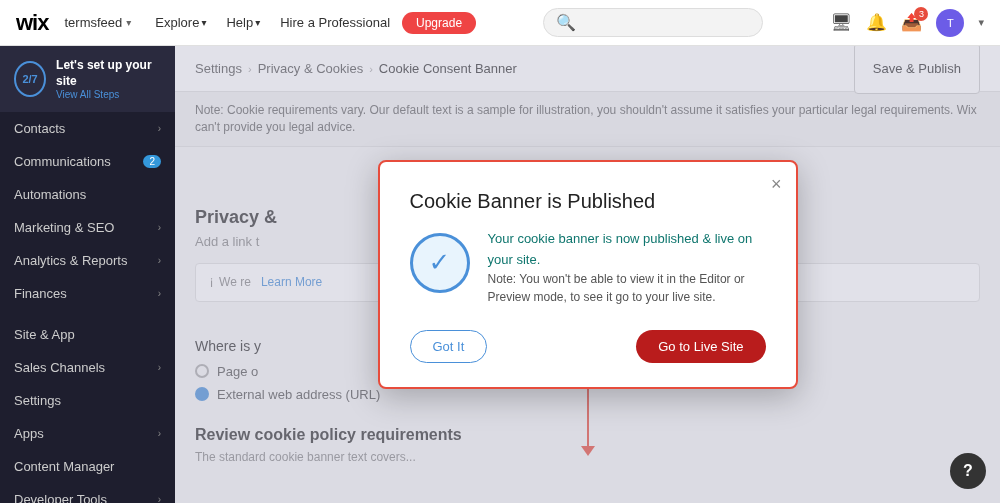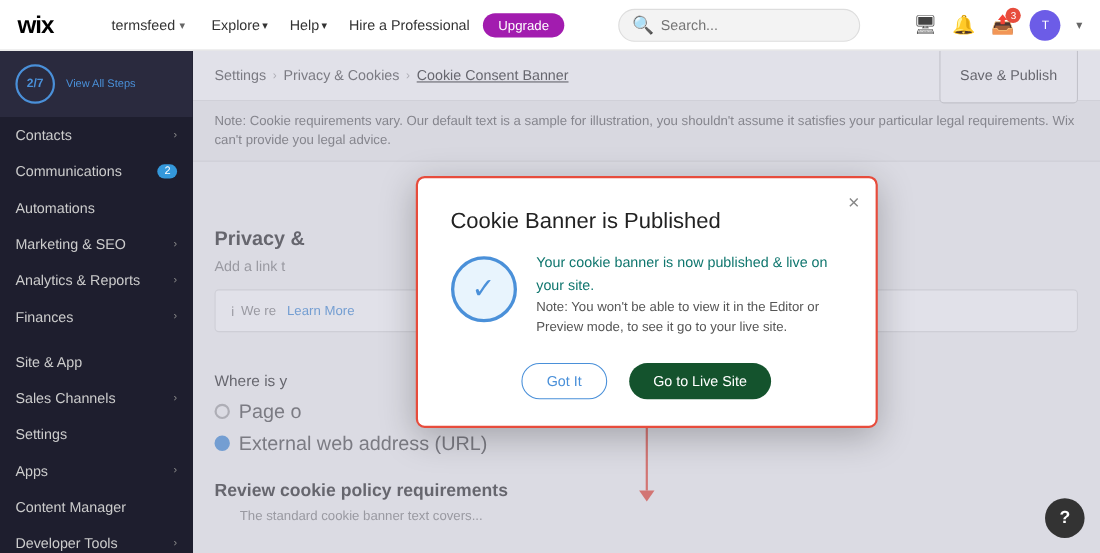--- a/index.html
+++ b/index.html
@@ -23,39 +23,38 @@
       color: #000;
       letter-spacing: -1px;
     }
     .site-name {
       display: flex;
       align-items: center;
       gap: 4px;
       font-size: 13px;
       color: #333;
       cursor: pointer;
-      margin-left: 37px;
     }
     .site-name .chevron { color: #666; font-size: 10px; }
     .nav-links {
       display: flex;
       gap: 4px;
       align-items: center;
     }
     .nav-link {
       font-size: 13px;
       color: #333;
       padding: 4px 8px;
       cursor: pointer;
       display: flex;
       align-items: center;
       gap: 2px;
     }
     .upgrade-btn {
-      background: #a21caf;
+      background: #ef4444;
       color: #fff;
       border: none;
       border-radius: 20px;
       padding: 4px 14px;
       font-size: 12px;
       cursor: pointer;
       font-weight: 500;
     }
     .search-bar {
       flex: 1;
@@ -191,21 +190,21 @@
       justify-content: space-between;
     }
     .breadcrumb {
       display: flex;
       align-items: center;
       gap: 6px;
       font-size: 13px;
       color: #555;
     }
     .breadcrumb .sep { color: #aaa; font-size: 11px; }
-    .breadcrumb .current { color: #333; font-weight: 500; text-decoration: underline; }
+    .breadcrumb .current { color: #333; font-weight: 500; }
     .save-publish-btn {
       background: #fff;
       border: 1px solid #ccc;
       border-radius: 4px;
       padding: 17px 18px;
       font-size: 13px;
       color: #333;
       cursor: pointer;
     }
 
@@ -237,38 +236,38 @@
       border-radius: 4px;
       margin-bottom: 16px;
     }
 
     .where-section { padding: 0 20px 16px; }
     .where-label { font-size: 14px; color: #333; margin-bottom: 10px; }
     .radio-option {
       display: flex;
       align-items: center;
       gap: 8px;
-      font-size: 18px;
+      font-size: 13px;
       color: #555;
       margin-bottom: 8px;
     }
     .radio-circle {
       width: 14px;
       height: 14px;
       border-radius: 50%;
       border: 2px solid #aaa;
     }
     .radio-circle.selected {
       border-color: #4a90d9;
       background: #4a90d9;
     }
 
     .review-section { padding: 0 20px; }
     .review-title { font-size: 16px; font-weight: 600; color: #333; margin-bottom: 6px; }
-    .review-text { font-size: 12px; color: #888; margin-left: 23px; }
+    .review-text { font-size: 12px; color: #888; }
 
     
     .arrow-indicator {
       position: absolute;
       left: 50%;
       top: 330px;
       transform: translateX(-50%);
       width: 2px;
       height: 70px;
       background: #e74c3c;
@@ -337,36 +336,36 @@
       align-items: center;
       justify-content: center;
       background: #e8f4fd;
       margin-top: 4px;
     }
     .modal-icon-wrap .check { font-size: 26px; color: #4a90d9; }
     .modal-text { font-size: 13px; color: #0f766e; line-height: 1.6; }
     .modal-note { font-size: 12px; color: #555; line-height: 1.5; }
     .modal-actions {
       display: flex;
-      justify-content: center;
+      justify-content: space-between;
       gap: 20px;
       margin-top: 24px;
     }
     .btn-got-it {
       background: #fff;
       border: 1px solid #4a90d9;
       color: #4a90d9;
       border-radius: 20px;
       padding: 8px 22px;
       font-size: 13px;
       cursor: pointer;
       font-weight: 500;
     }
     .btn-go-live {
-      background: #14532d;
+      background: #b91c1c;
       border: none;
       color: #fff;
       border-radius: 20px;
       padding: 8px 22px;
       font-size: 13px;
       cursor: pointer;
       font-weight: 500;
     }
 
     
@@ -405,21 +404,20 @@
     <span class="nav-link">
       <span>Help</span>
       <span style="font-size:10px">▾</span>
     </span>
     <span class="nav-link">Hire a Professional</span>
     <button class="upgrade-btn">Upgrade</button>
   </div>
   <div class="search-bar">
     <div class="search-input-wrap">
       <span>🔍</span>
-      <input type="text" placeholder="Search..." style="">
     </div>
   </div>
   <div class="nav-icons">
     <span class="nav-icon">🖥</span>
     <span class="nav-icon">🔔</span>
     <span class="nav-icon" style="position:relative">
       📤
       <span class="badge">3</span>
     </span>
     <div class="avatar">
@@ -428,20 +426,21 @@
     <span style="font-size:11px;color:#666;">▾</span>
   </div>
 </div>
 
 <div class="main-layout">
 
   <div class="sidebar">
     <div class="sidebar-setup">
       <div class="setup-circle">2/7</div>
       <div>
+        <div class="setup-text">Let's set up your site</div>
         <div class="setup-sub">View All Steps</div>
       </div>
     </div>
 
     <div class="sidebar-item">
       <span>Contacts</span>
       <span class="arrow">›</span>
     </div>
     <div class="sidebar-item">
       <span>Communications</span>

